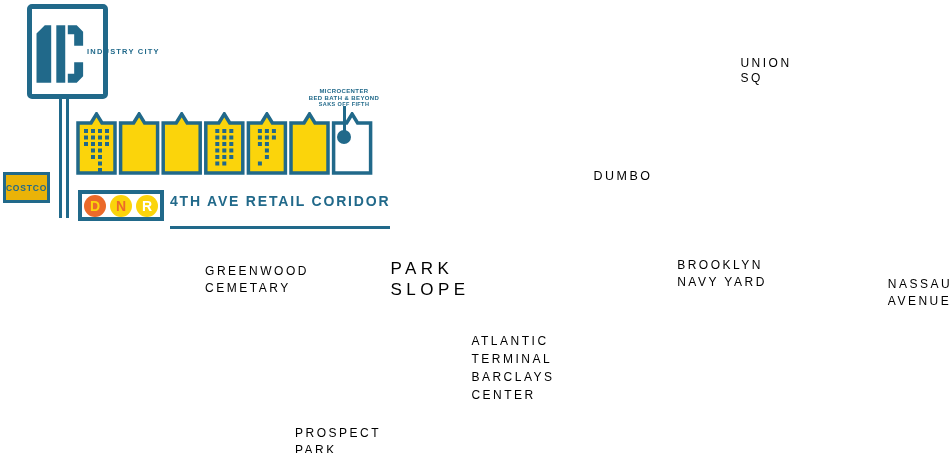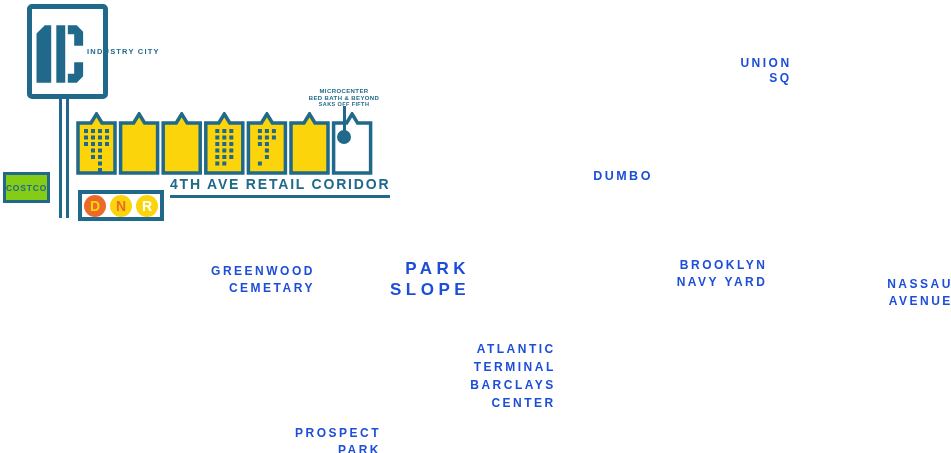--- a/index.html
+++ b/index.html
@@ -21,21 +21,21 @@
     line-height:12px;white-space:nowrap;
   }
   .sign-post{
     position:absolute;left:59px;top:99px;width:10px;height:119px;
     box-sizing:border-box;background:#fff;
     border-left:3px solid #21698A;border-right:3px solid #21698A;
   }
   
   .costco-box{
     position:absolute;left:3px;top:172px;width:47px;height:31px;
-    box-sizing:border-box;border:3.5px solid #21698A;background:#84cc16;
+    box-sizing:border-box;border:3.5px solid #21698A;background:#eab308;
     display:flex;align-items:center;justify-content:center;
     color:#21698A;font-weight:bold;font-size:8.5px;letter-spacing:0.8px;
   }
   
   .buildings-svg{position:absolute;left:76px;top:112px;}
   
   .store-callout{
     position:absolute;left:344px;top:88px;transform:translateX(-50%);
     text-align:center;color:#21698A;font-weight:bold;letter-spacing:0.4px;
     line-height:6.5px;white-space:nowrap;
@@ -49,38 +49,38 @@
     position:absolute;left:78px;top:190px;width:86px;height:31px;
     box-sizing:border-box;border:4px solid #21698A;background:#fff;
     display:flex;align-items:center;justify-content:center;gap:4px;
   }
   .bullet{
     width:22px;height:22px;border-radius:50%;flex:0 0 auto;
     display:flex;align-items:center;justify-content:center;
     font-weight:bold;font-size:14px;line-height:1;
   }
   .corridor-label{
-    position:absolute;left:170px;top:176px;
+    position:absolute;left:170px;top:193px;
     color:#21698A;font-weight:bold;font-size:14px;letter-spacing:1.8px;
-    padding-bottom:3px;border-bottom:3px solid #21698A;white-space:nowrap;
+    padding-bottom:17px;border-bottom:3px solid #21698A;white-space:nowrap;
   }
   
   .lbl{
     position:absolute;transform:translateX(-50%);
-    color:#1d4ed8;font-weight:bold;text-align:right;
+    color:#000000;font-weight:normal;text-align:left;
     white-space:pre-line;letter-spacing:2.5px;
     font-size:12px;line-height:17px;
   }
   .lbl-union{left:766px;top:56px;line-height:15px;}
   .lbl-dumbo{left:592px;top:168px;font-size:12.5px;margin-left:31px;}
   .lbl-navy{left:722px;top:250px;margin-top:7px;}
   .lbl-nassau{left:920px;top:276px;}
-  .lbl-greenwood{left:263px;top:263px;}
+  .lbl-greenwood{left:257px;top:263px;}
   .lbl-park{left:430px;top:258px;font-size:17px;letter-spacing:4.5px;line-height:21px;}
-  .lbl-atlantic{left:513px;top:340px;line-height:18px;}
+  .lbl-atlantic{left:513px;top:332px;line-height:18px;}
   .lbl-prospect{left:338px;top:425px;}
 </style>
 </head>
 <body>
 
 <div class="ic-sign">
   <svg class="ic-monogram" viewBox="0 0 78 94">
     <path d="M3 15 L16 2 L26 2 L26 92 L3 92 Z" fill="#21698A"></path>
     <path d="M34 2 L48 2 L48 92 L34 92 Z" fill="#21698A"></path>
     <path d="M52 2 L66 2 L76 12 L76 34 L62 34 L62 16 L52 16 Z" fill="#21698A"></path>

